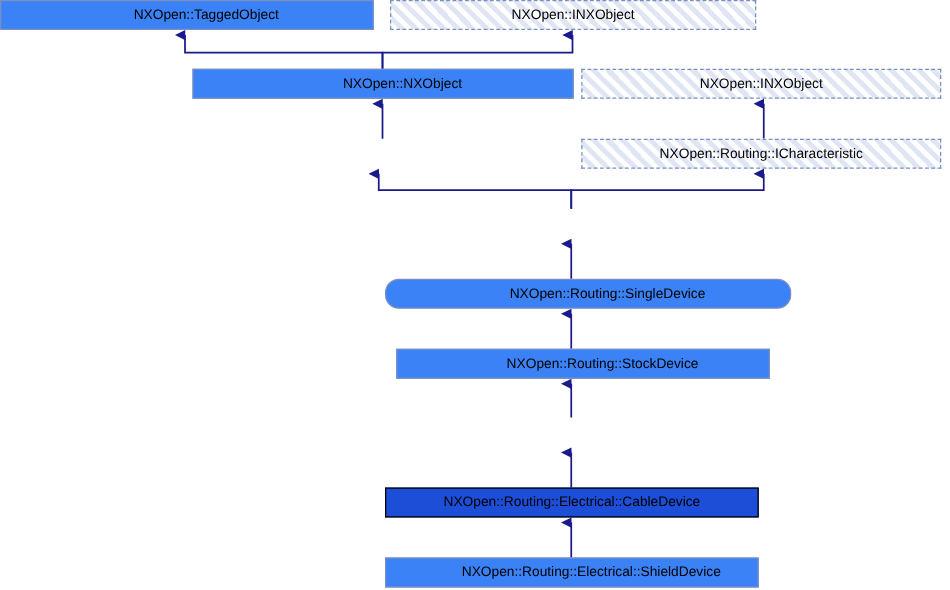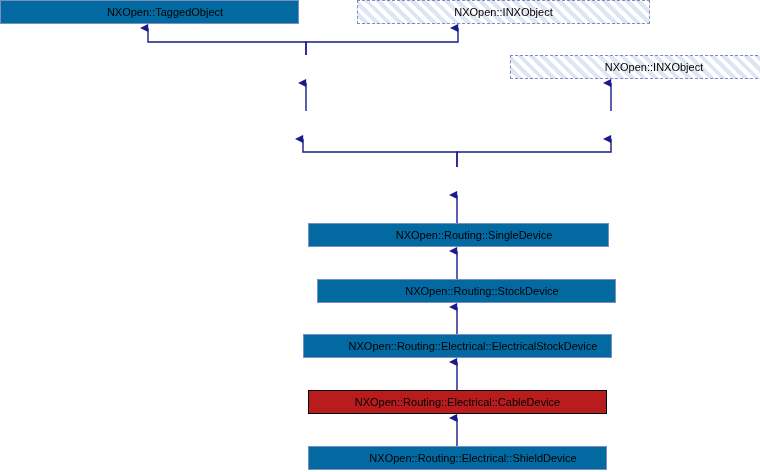--- a/index.html
+++ b/index.html
@@ -20,39 +20,38 @@
     box-sizing: border-box;
     height: 24px;
     line-height: 22px;
     text-align: center;
     font-size: 11px;
     color: #000000;
     white-space: nowrap;
     overflow: hidden;
   }
   .node.solid {
-    background: #0369a1;
+    background: #3b82f6;
     border: 1px solid #7a8ec1;
     padding-left: 31px;
   }
   .node.current {
-    background: #b91c1c;
+    background: #1d4ed8;
     border: 1px solid #000000;
   }
   .node.iface {
     border: 1px dashed #7a8ec1;
     background-color: #ffffff;
     background-image: repeating-linear-gradient(
       45deg,
       #ffffff 0px,
       #ffffff 4px,
       #dfe5f2 4px,
       #dfe5f2 8px
     );
-    margin-left: 45px;
   }
   svg.edges {
     position: absolute;
     left: 0;
     top: 0;
     width: 760px;
     height: 472px;
     pointer-events: none;
   }
 </style>
@@ -86,29 +85,30 @@
     <path d="M457,279 L457,251" stroke="#1a1a8c" stroke-width="1.4" fill="none" marker-end="url(#uparrow)"></path>
     <path d="M457,334 L457,307" stroke="#1a1a8c" stroke-width="1.4" fill="none" marker-end="url(#uparrow)"></path>
     <path d="M457,390 L457,362" stroke="#1a1a8c" stroke-width="1.4" fill="none" marker-end="url(#uparrow)"></path>
     <path d="M457,446 L457,418" stroke="#1a1a8c" stroke-width="1.4" fill="none" marker-end="url(#uparrow)"></path>
   </svg>
 
   <div class="node solid" style="left:0px;top:0px;width:299px;">NXOpen::TaggedObject</div>
 
   <div class="node iface" style="left:312px;top:0px;width:293px;">NXOpen::INXObject</div>
 
+  <div class="node solid" style="left:154px;top:55px;width:305px;">NXOpen::NXObject</div>
 
   <div class="node iface" style="left:465px;top:55px;width:288px;">NXOpen::INXObject</div>
 
 
+  <div class="node iface" style="left:465px;top:111px;width:288px;">NXOpen::Routing::ICharacteristic</div>
 
 
-  <div class="node solid" style="left:308px;top:223px;width:301px;">NXOpen::Routing::SingleDevice</div>
+  <div class="node solid" style="left:308px;top:223px;width:325px;border-radius:11px;">NXOpen::Routing::SingleDevice</div>
 
   <div class="node solid" style="left:317px;top:279px;width:299px;">NXOpen::Routing::StockDevice</div>
 
-  <div class="node solid" style="left:303px;top:334px;width:309px;">NXOpen::Routing::Electrical::ElectricalStockDevice</div>
 
   <div class="node current" style="left:308px;top:390px;width:299px;">NXOpen::Routing::Electrical::CableDevice</div>
 
   <div class="node solid" style="left:308px;top:446px;width:299px;text-align:center;">NXOpen::Routing::Electrical::ShieldDevice</div>
 
 </div>
 
 </body></html>

